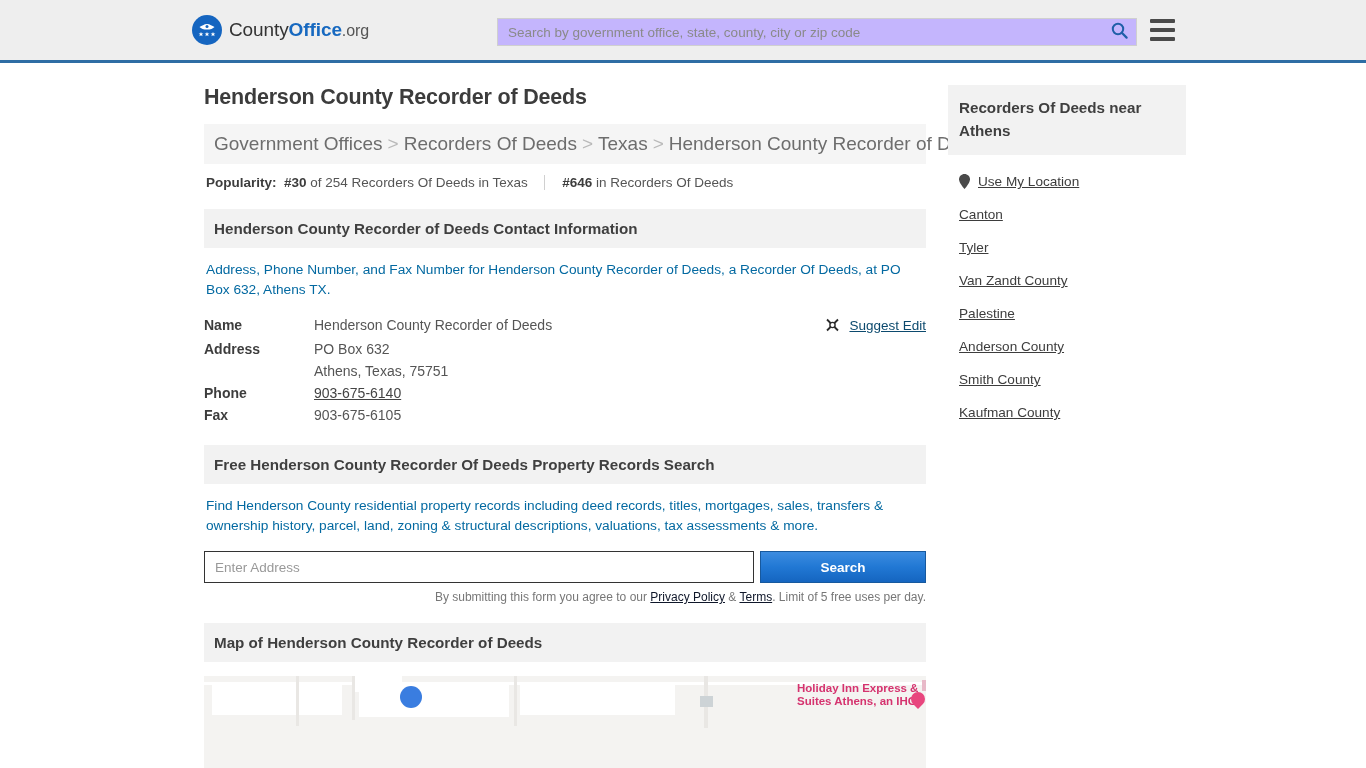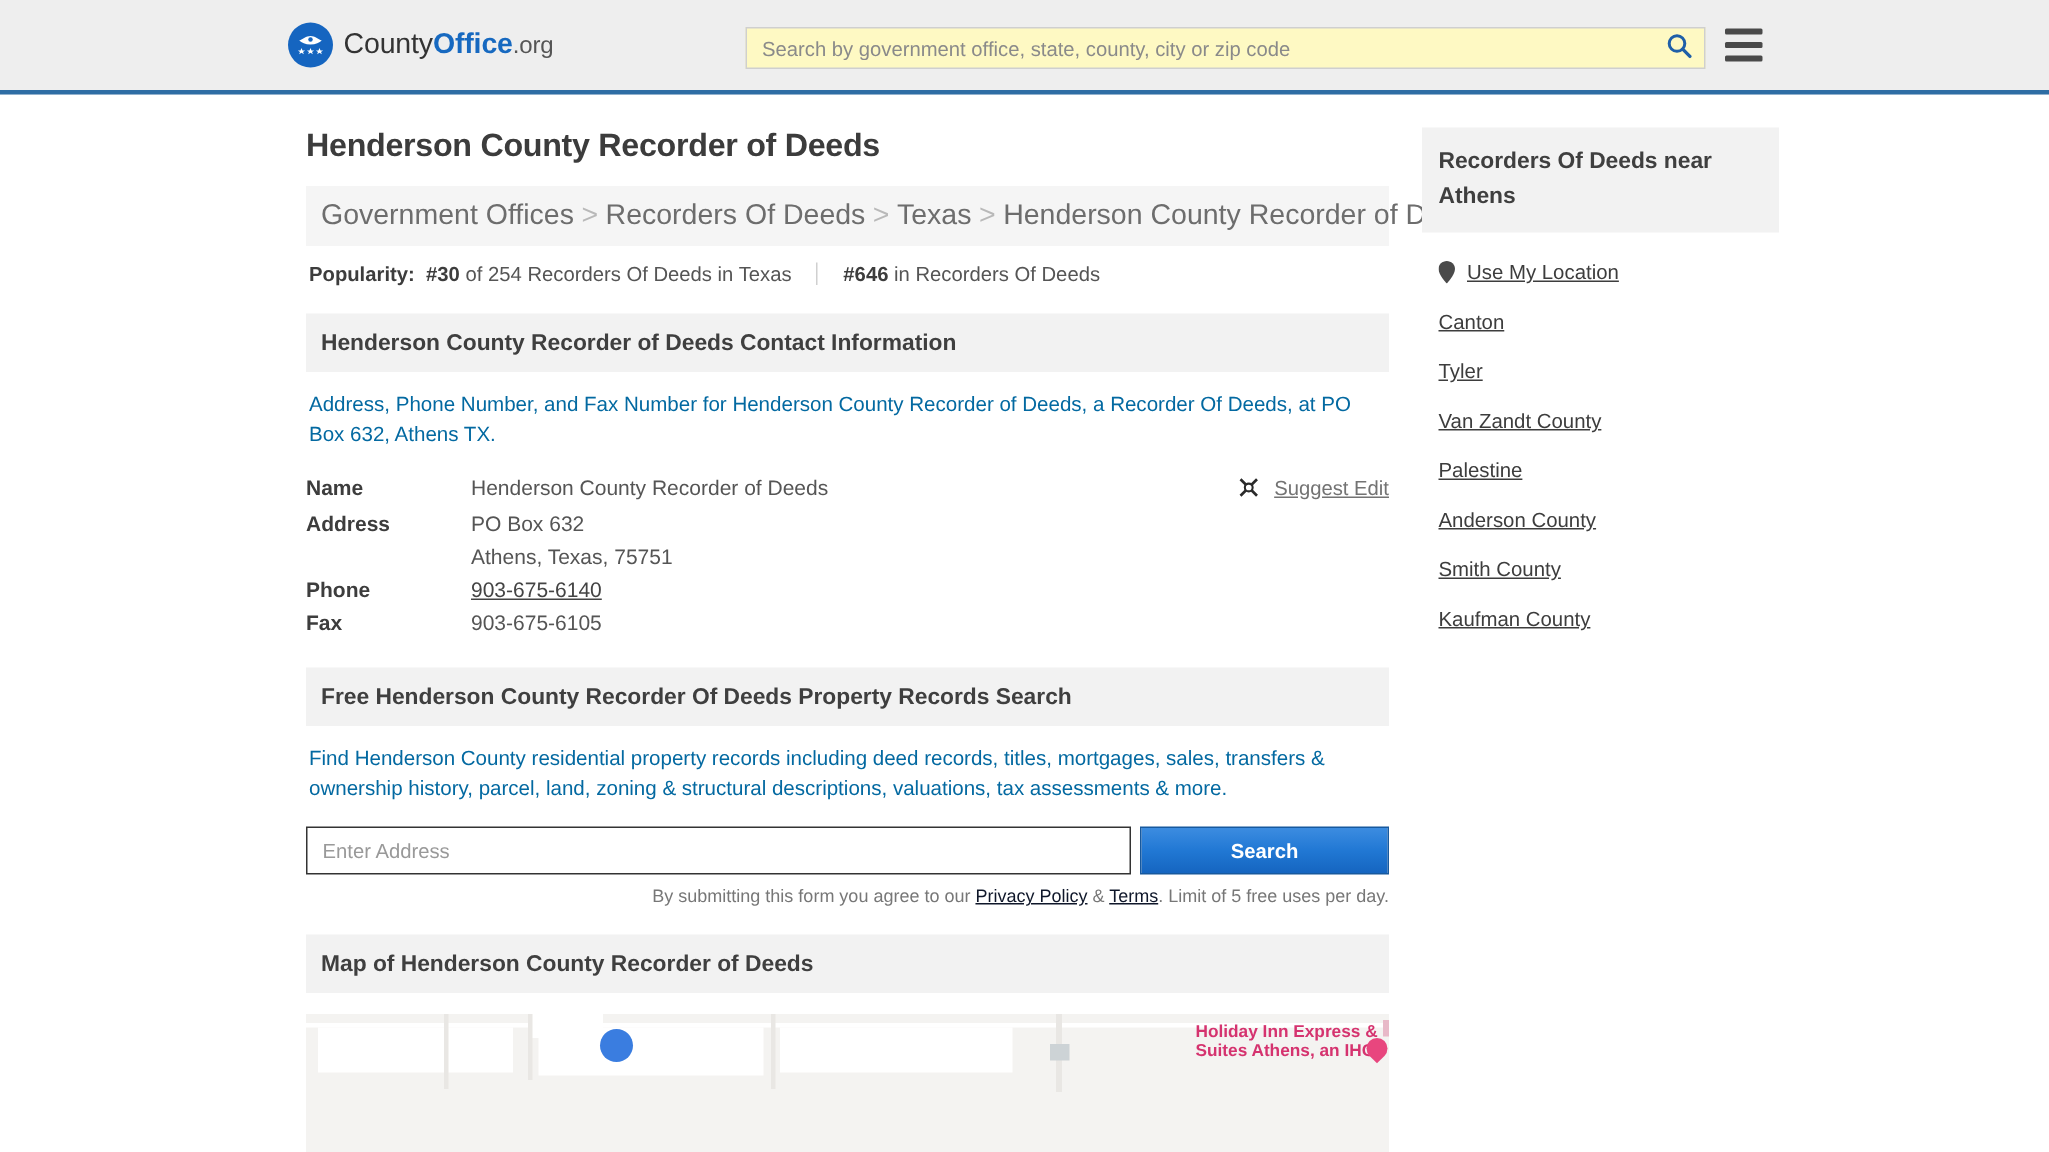--- a/index.html
+++ b/index.html
@@ -46,21 +46,21 @@
   .logo-text .org { font-size: 16px; color: #555; }
 
   .search-wrap {
     position: absolute;
     left: 497px;
     top: 18px;
     width: 640px;
     height: 28px;
     display: flex;
     align-items: center;
-    background: #fef9c3;
+    background: #c4b5fd;
     border: 1px solid #cfcfcf;
   }
   .search-input {
     flex: 1;
     border: 0; outline: 0;
     height: 26px;
     padding: 0 10px;
     font-size: 13.5px;
     font-family: "Liberation Sans", sans-serif;
     color: #444;
@@ -167,21 +167,21 @@
     font-weight: bold;
     color: #3d3d3d;
   }
   .detail-table td.value { width: 500px; }
   .phone-link {
     color: #444;
     text-decoration: underline;
   }
   .suggest-cell { text-align: right; white-space: nowrap; }
   .suggest-edit {
-    color: #737373;
+    color: #0c4a6e;
     font-size: 13.5px;
     text-decoration: underline;
     cursor: pointer;
   }
   .edit-icon {
     display: inline-block;
     vertical-align: -2px;
     margin-right: 6px;
   }
 

